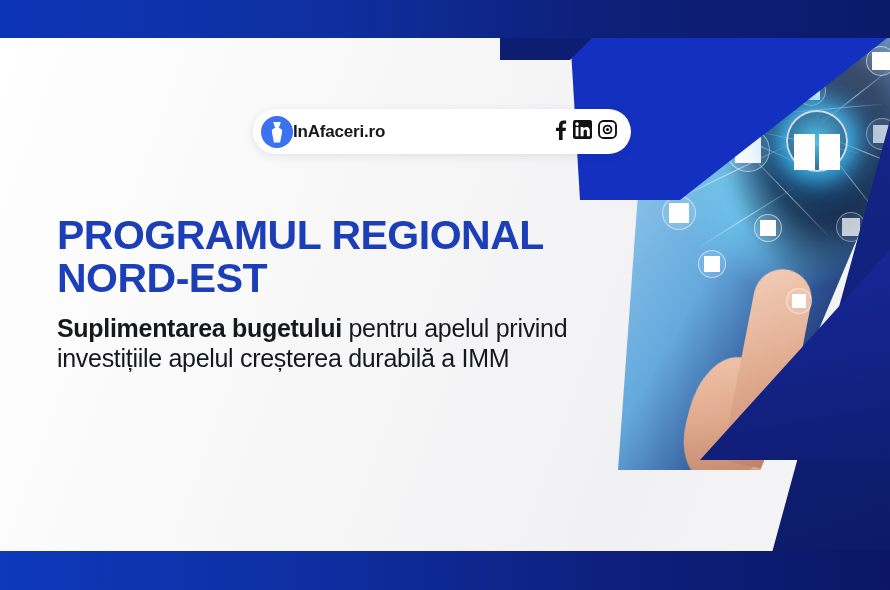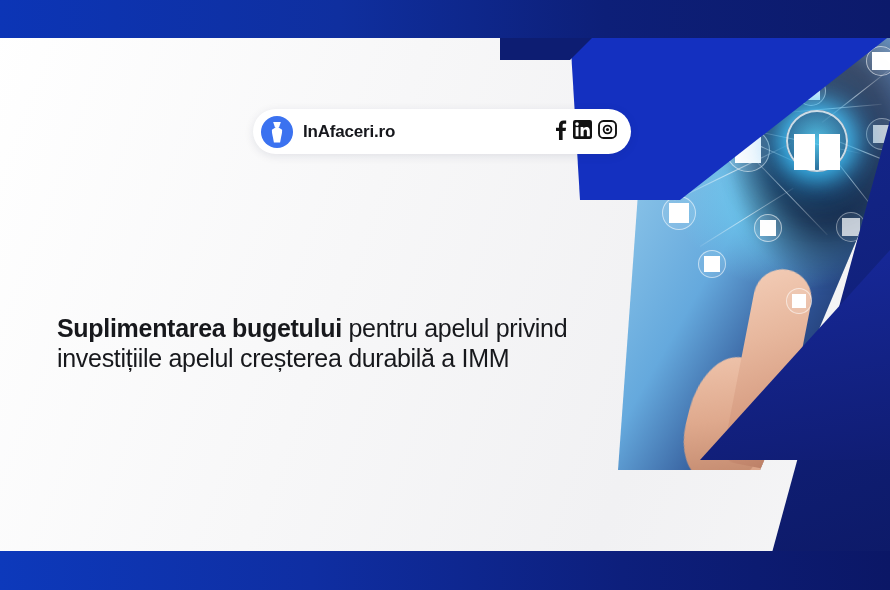--- a/index.html
+++ b/index.html
@@ -206,21 +206,21 @@
     position:absolute; left:50%; top:0; transform:translateX(-50%);
     width:8px; height:6px; background:#fff;
     clip-path:polygon(0 0,100% 0,75% 100%,25% 100%);
   }
   .logo-mark .blade{
     position:absolute; left:50%; top:5px; transform:translateX(-50%);
     width:11px; height:16px; background:#fff;
     clip-path:polygon(50% 0, 100% 22%, 78% 100%, 22% 100%, 0 22%);
   }
   .brand{
-    margin-left:10px;
+    margin-left:0;
     font-size:17px;
     font-weight:700;
     color:#16171c;
     letter-spacing:-.2px;
   }
   .socials{
     margin-left:auto;
     display:flex; align-items:center; gap:6px;
   }
   .soc{ display:block; }
@@ -368,16 +368,20 @@
       <a class="soc" href="#" aria-label="Instagram">
         <svg width="19" height="19" viewBox="0 0 19 19" aria-hidden="true">
           <rect x="1" y="1" width="17" height="17" rx="4.6" fill="none" stroke="#111" stroke-width="1.9"></rect>
           <circle cx="9.5" cy="9.5" r="3.9" fill="none" stroke="#111" stroke-width="1.8"></circle>
           <circle cx="9.5" cy="9.5" r="1.55" fill="#111"></circle>
         </svg>
       </a>
     </span>
   </div>
 
+  <div class="headline">
+    <div>PROGRAMUL REGIONAL</div>
+    <div>NORD-EST</div>
+  </div>
 
   <div class="subhead"><b>Suplimentarea bugetului</b><span> pentru apelul privind investițiile apelul creșterea durabilă a IMM</span></div>
 
 </div>
 
 </body></html>

